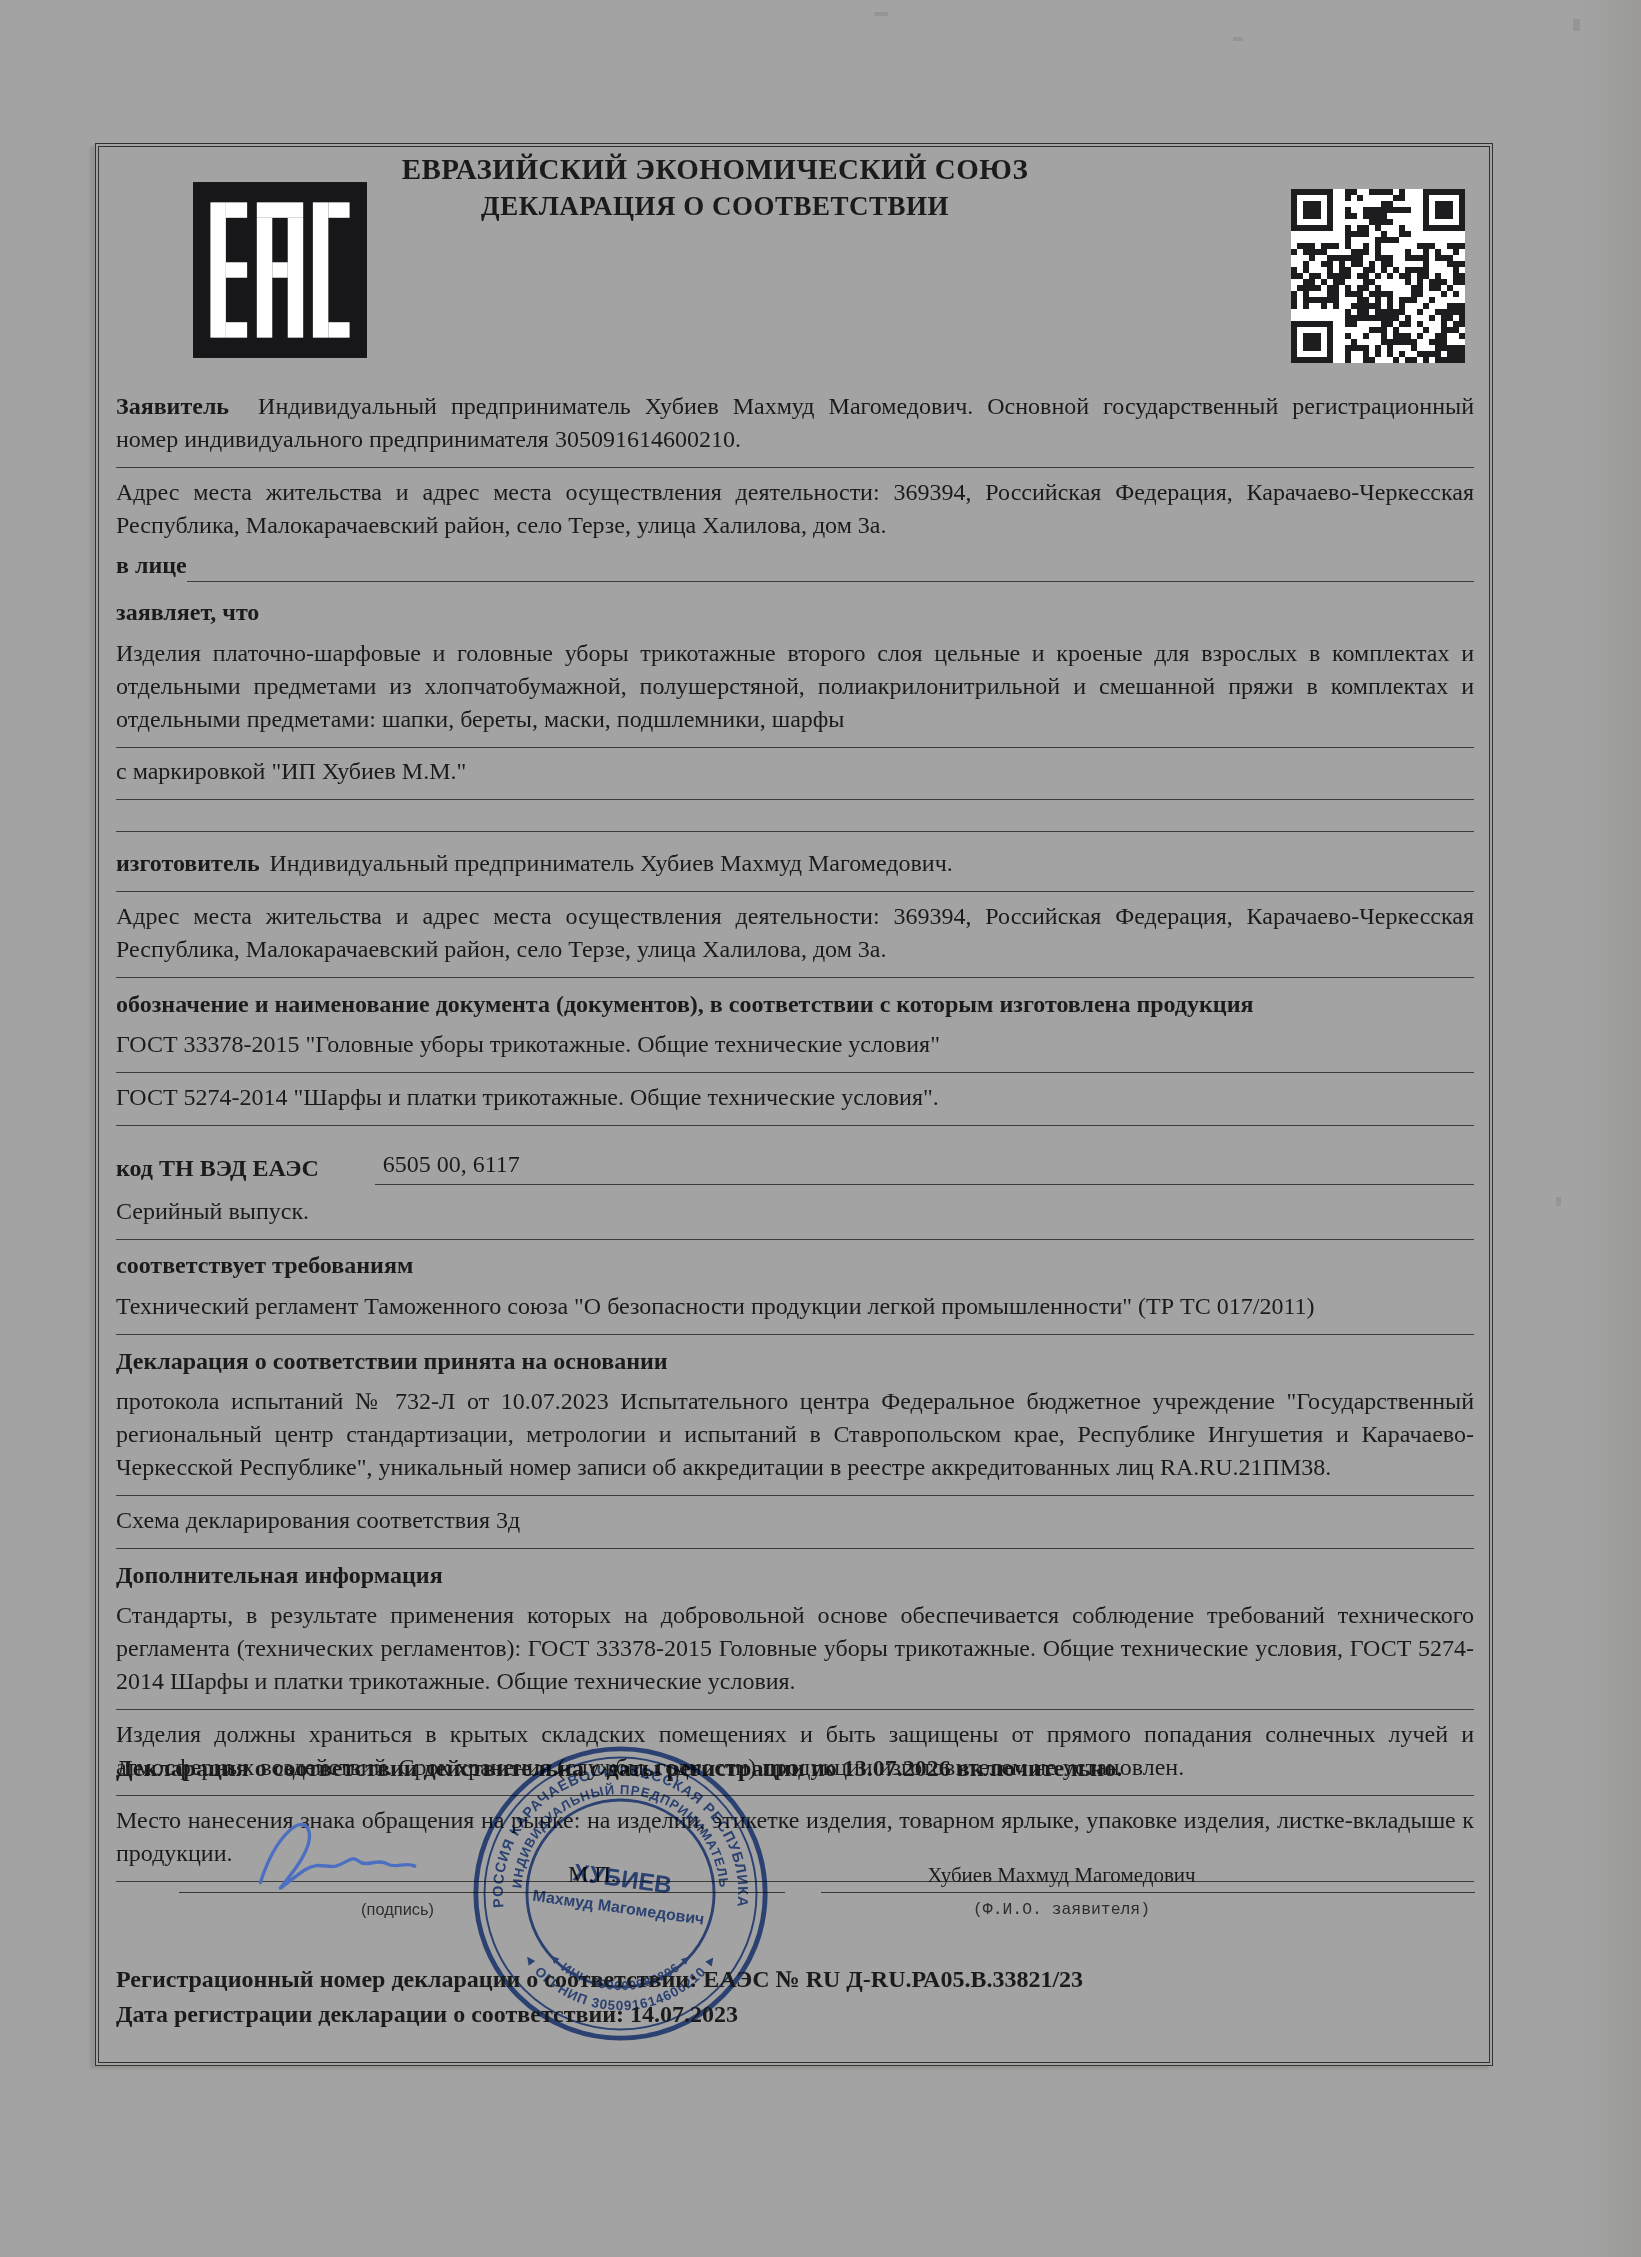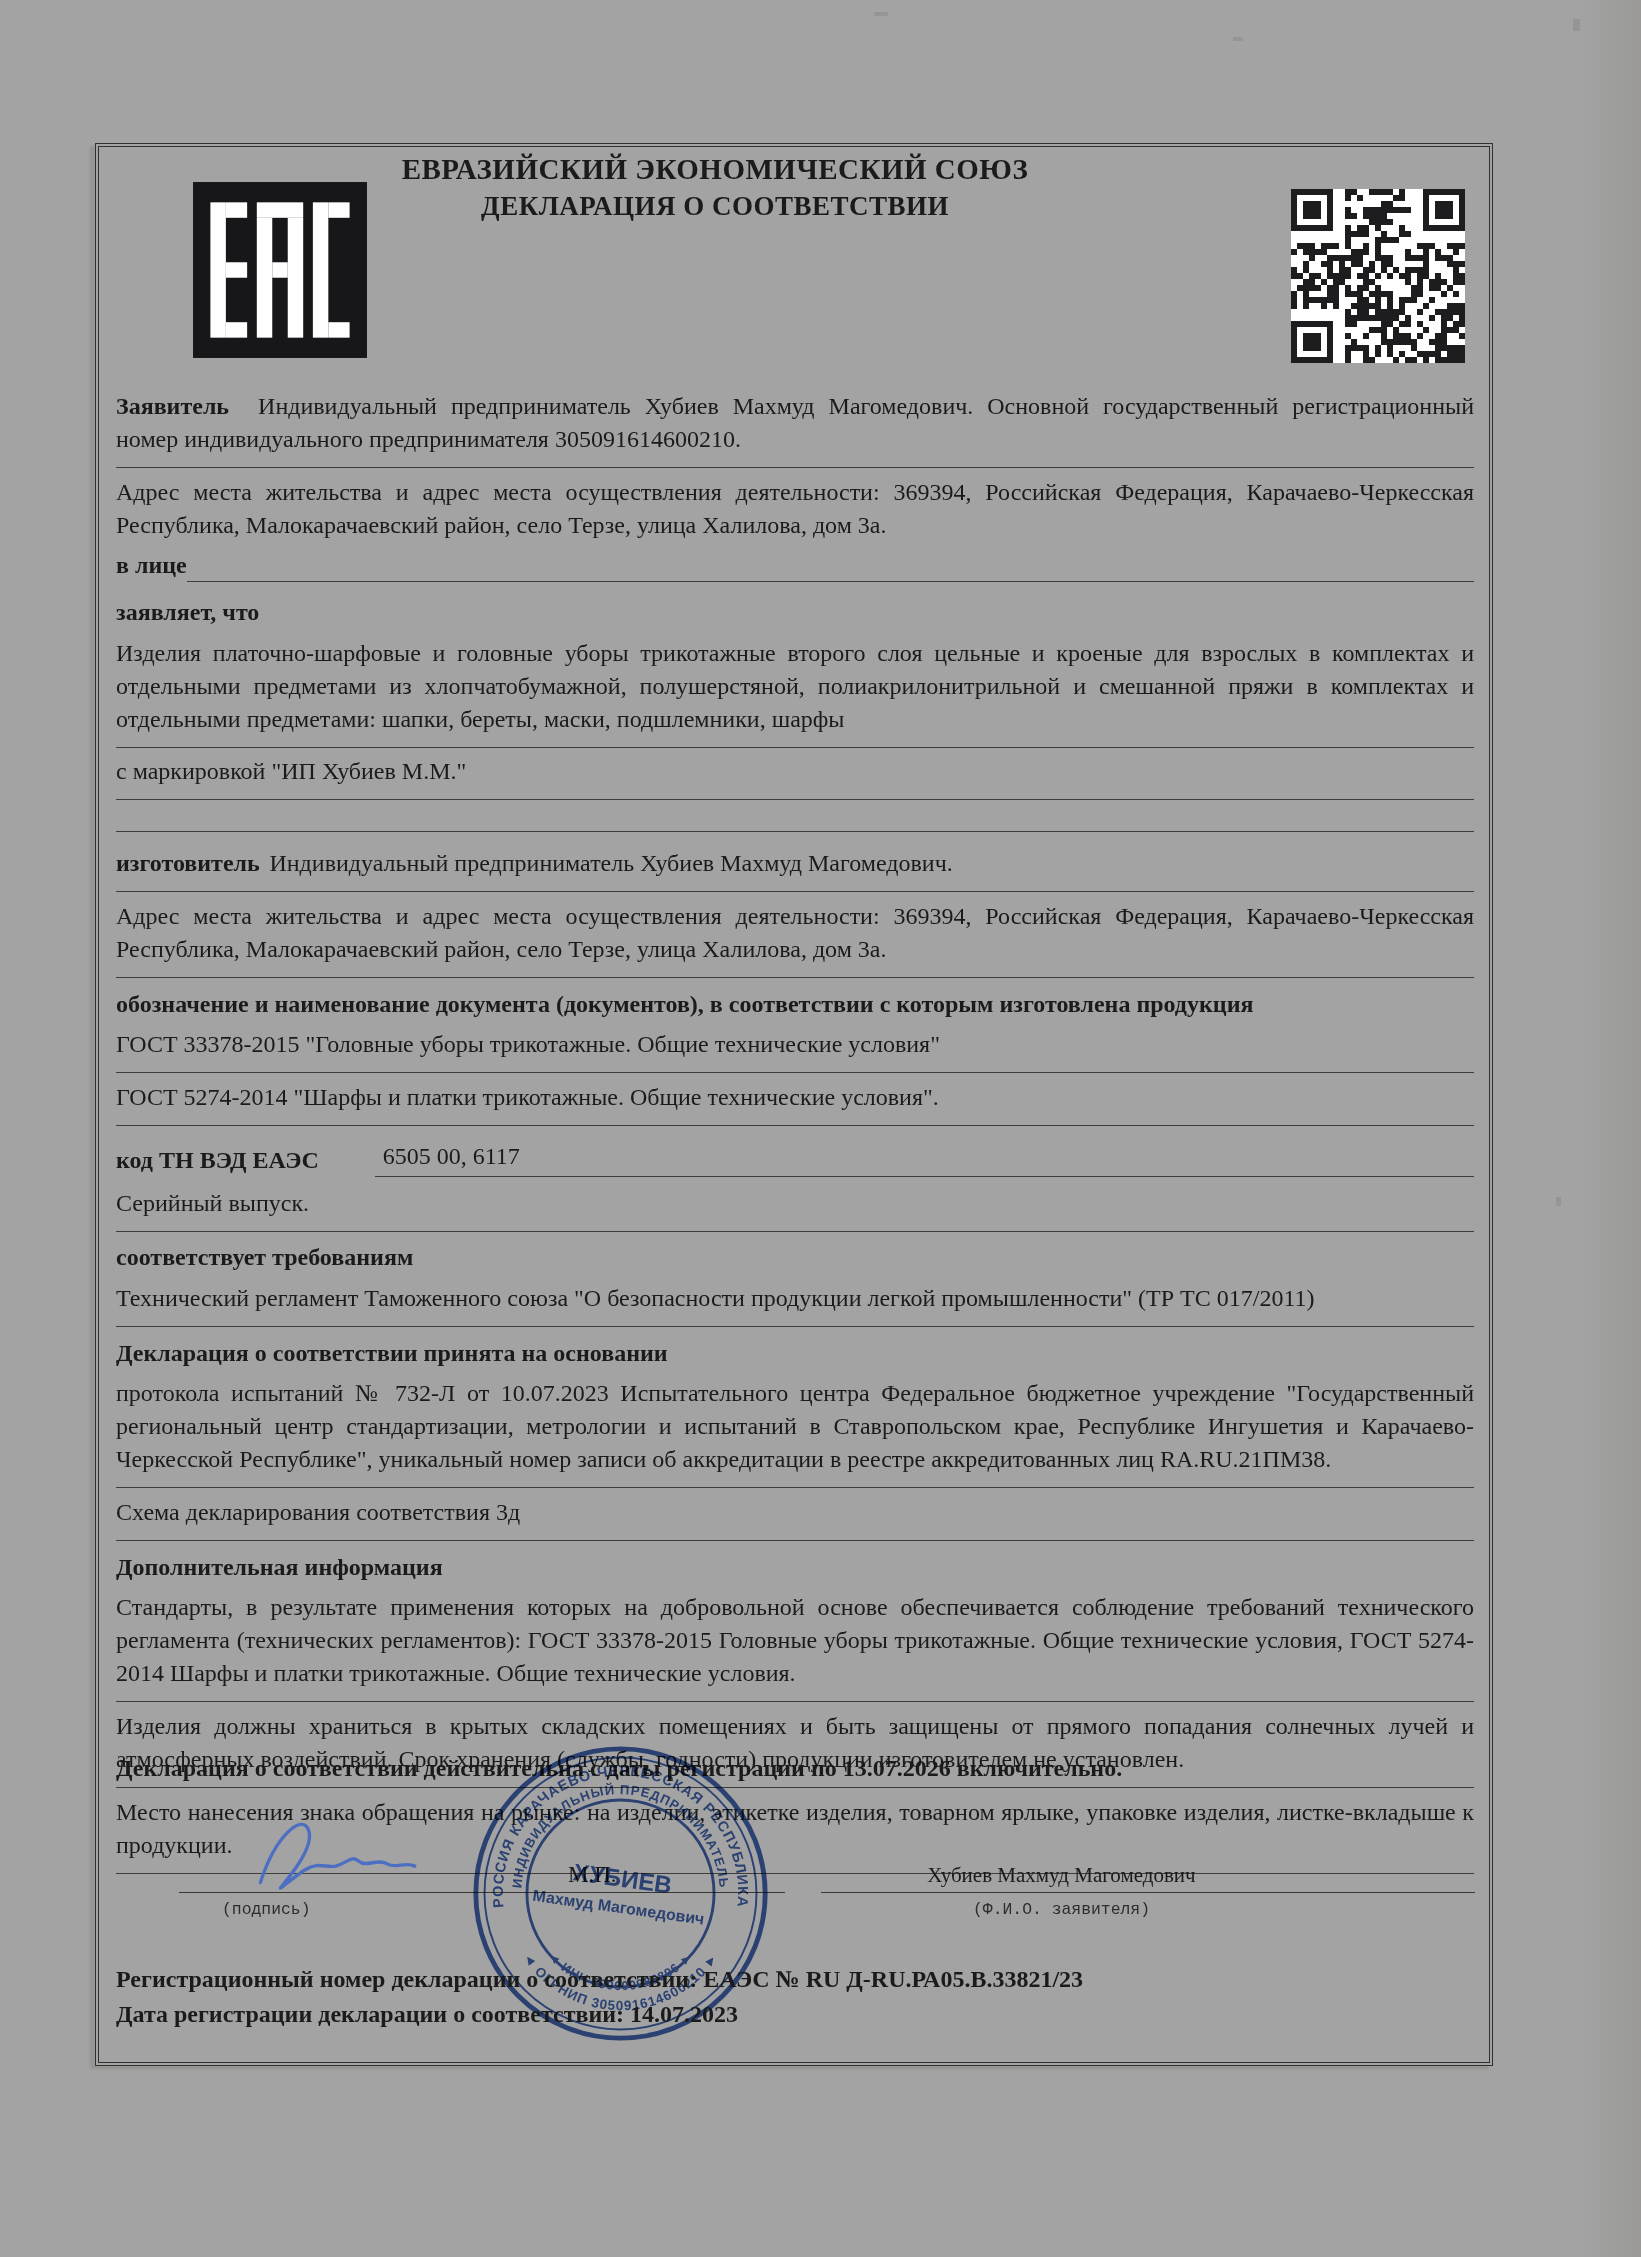--- a/index.html
+++ b/index.html
@@ -28,22 +28,22 @@
   .u{border-bottom:1.9px solid rgba(45,44,40,.85);padding-bottom:11px;}
   .head{font-weight:bold;margin:9.7px 0 7.7px;}
   .row{display:flex;align-items:flex-end;}
   .fill{flex:1;border-bottom:1.9px solid rgba(45,44,40,.85);padding:0 7.7px 2.9px 7.7px;}
   .blank{height:23px;border-bottom:1.9px solid rgba(45,44,40,.85);margin-bottom:15.4px;}
   .tnved-label{display:inline-block;min-width:259px;font-weight:bold;}
 
   .validity{position:absolute;left:116px;top:1755px;width:1358px;font-size:24px;font-weight:bold;}
 
   .sig-line{position:absolute;left:179px;top:1892px;width:606px;border-top:1.9px solid rgba(45,44,40,.9);}
-  .sig-caption{position:absolute;left:222px;top:1900px;width:212px;text-align:left;
-               font-family:Liberation Mono, monospace;font-size:16.4px;color:#2e2e2e;}
+  .sig-caption{position:absolute;left:222px;top:1900px;width:212px;text-align:right;
+               font-family:Liberation Sans, sans-serif;font-size:16.4px;color:#2e2e2e;}
   .mp{position:absolute;left:568px;top:1862px;font-size:23px;}
   .fio-text{position:absolute;left:801px;top:1863px;width:521px;text-align:center;font-size:21px;}
   .fio-line{position:absolute;left:821px;top:1892px;width:654px;border-top:1.9px solid rgba(45,44,40,.9);}
   .fio-caption{position:absolute;left:801px;top:1900px;width:521px;text-align:center;
                font-family:Liberation Mono, monospace;font-size:16.4px;color:#2e2e2e;}
 
   .signature{position:absolute;left:243px;top:1807px;}
   .stamp{position:absolute;left:471px;top:1744px;opacity:.9;mix-blend-mode:multiply;}
 
   .reg-row{position:absolute;left:116px;width:1358px;font-size:24px;}
@@ -446,21 +446,21 @@
       <span class="lblgap2">изготовитель</span><span>Индивидуальный предприниматель Хубиев Махмуд Магомедович.</span>
     </div>
 
     <div class="sec para u">Адрес места жительства и адрес места осуществления деятельности: 369394, Российская Федерация, Карачаево-Черкесская Республика, Малокарачаевский район, село Терзе, улица Халилова, дом 3а.</div>
 
     <div class="sec head">обозначение и наименование документа (документов), в соответствии с которым изготовлена продукция</div>
 
     <div class="sec u">ГОСТ 33378-2015 "Головные уборы трикотажные. Общие технические условия"</div>
     <div class="sec u">ГОСТ 5274-2014 "Шарфы и платки трикотажные. Общие технические условия".</div>
 
-    <div class="sec row" style="margin-top:14px;">
+    <div class="sec row" style="margin-top:22px;">
       <span class="tnved-label">код ТН ВЭД ЕАЭС</span>
       <span class="fill">6505 00, 6117</span>
     </div>
 
     <div class="sec u" style="margin-top:9.7px;">Серийный выпуск.</div>
 
     <div class="sec head">соответствует требованиям</div>
 
     <div class="sec u">Технический регламент Таможенного союза "О безопасности продукции легкой промышленности" (ТР ТС 017/2011)</div>
 

